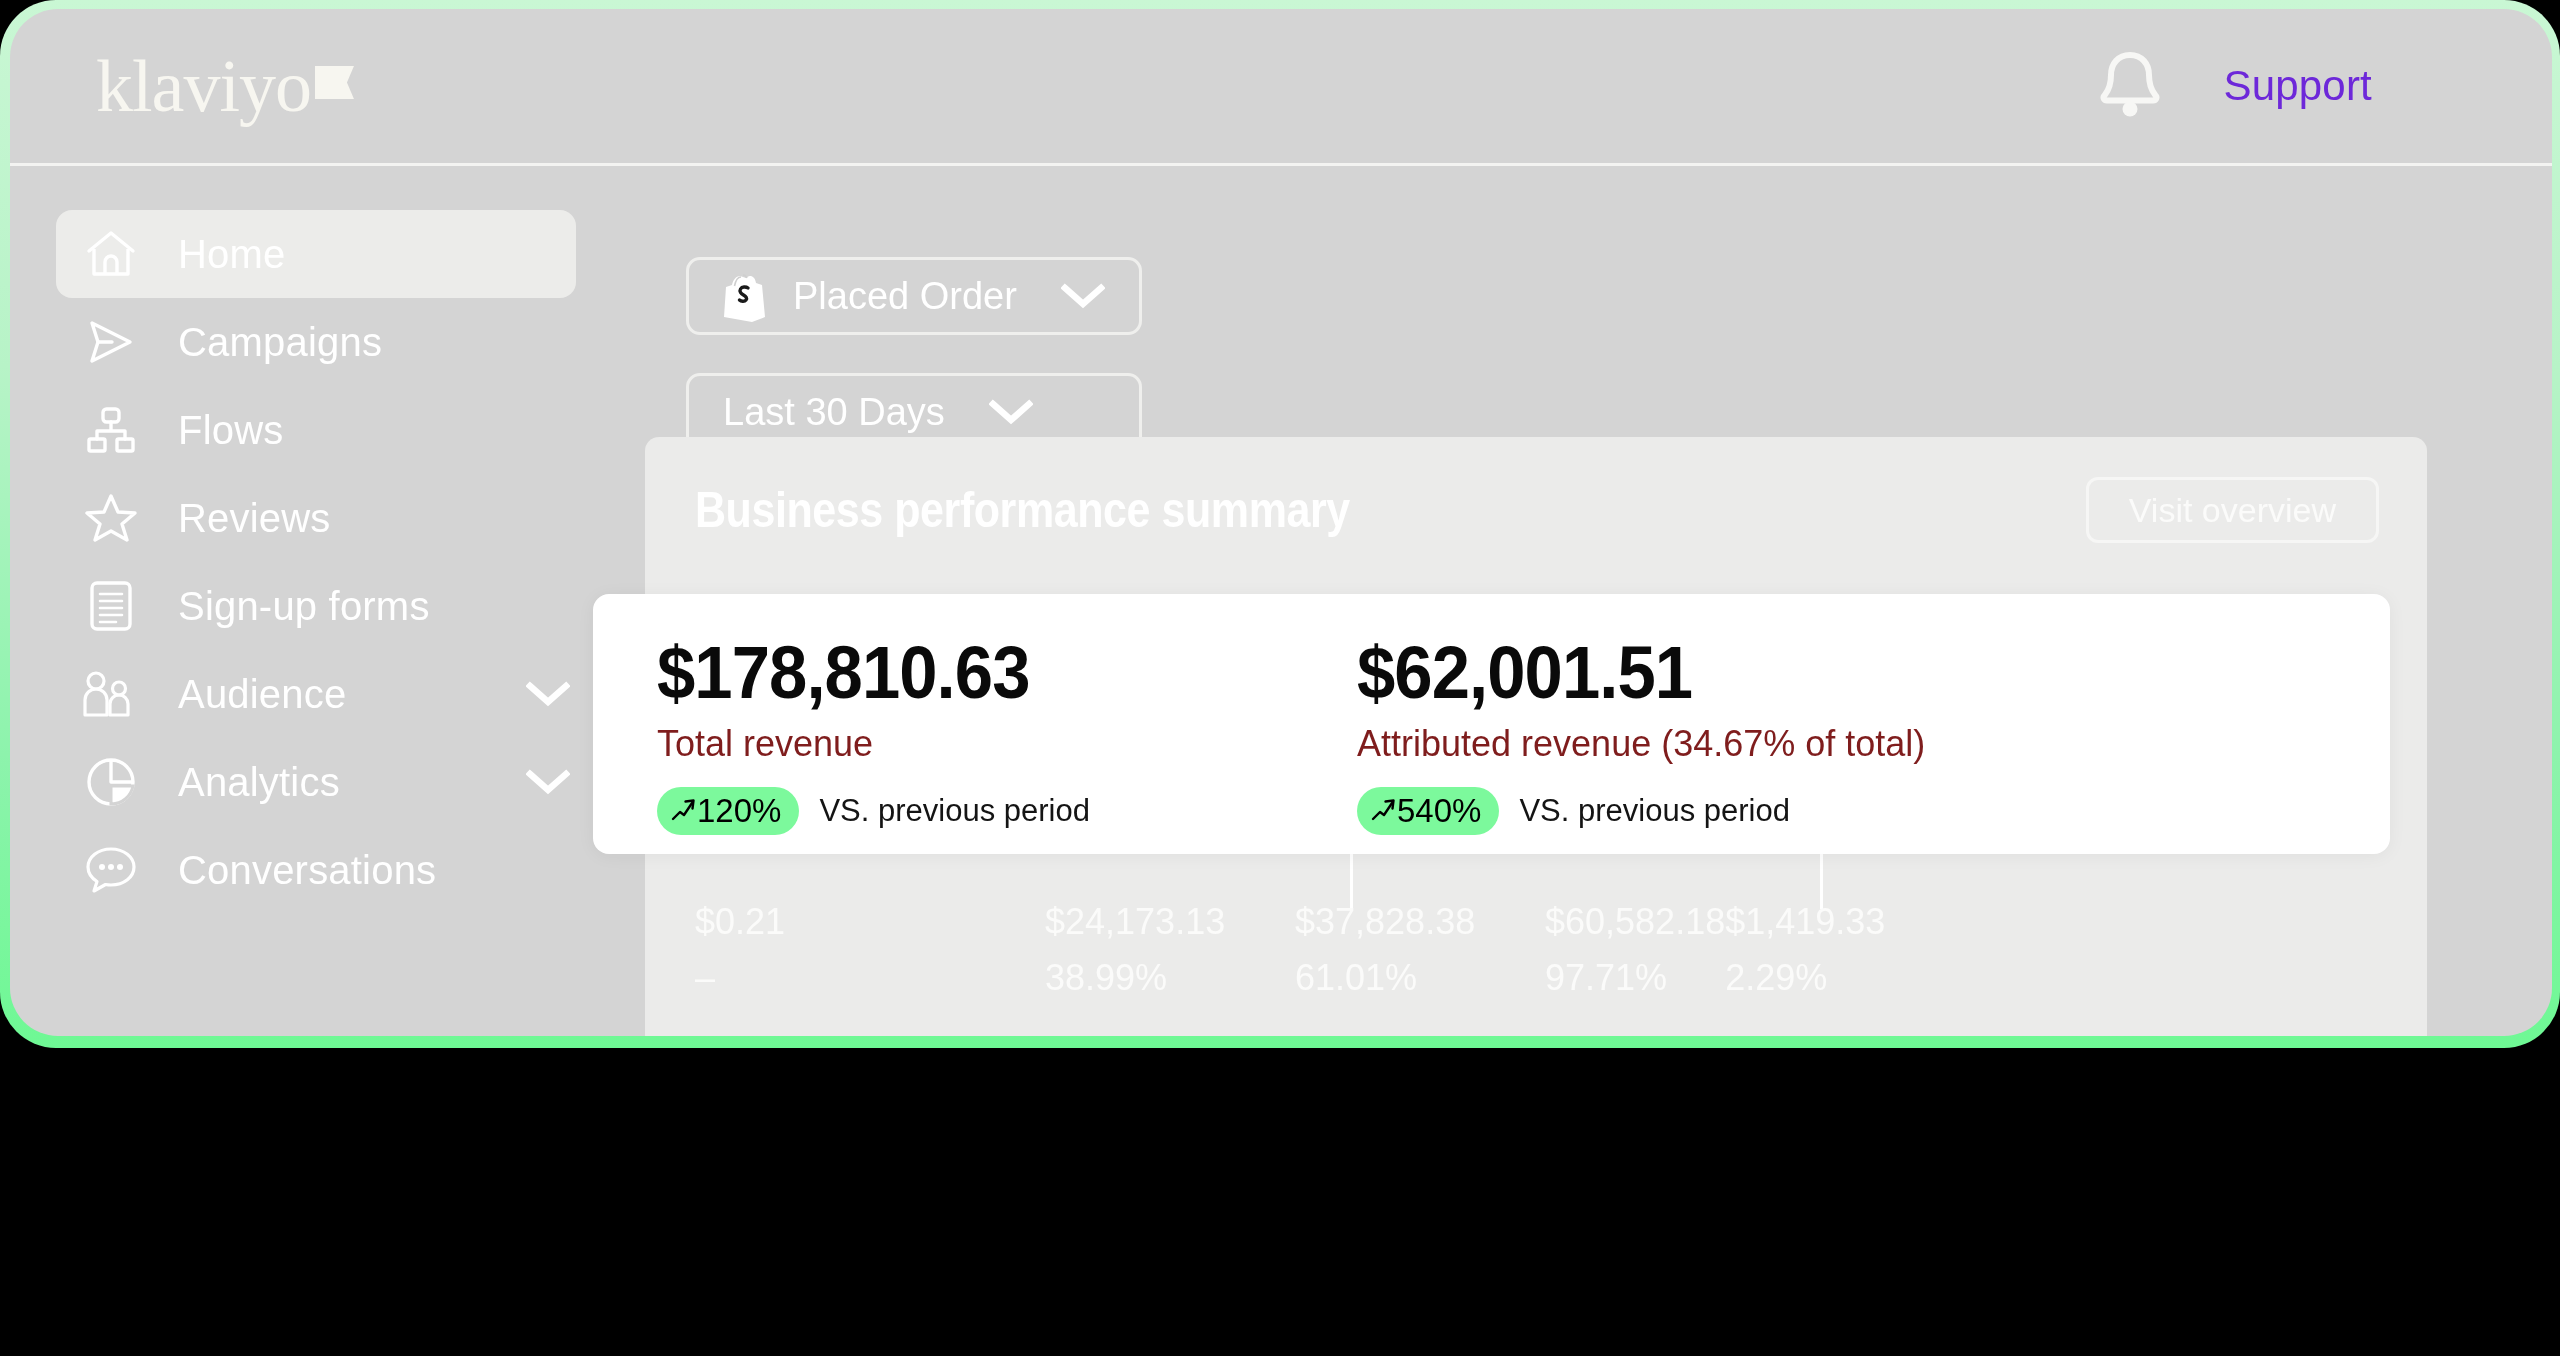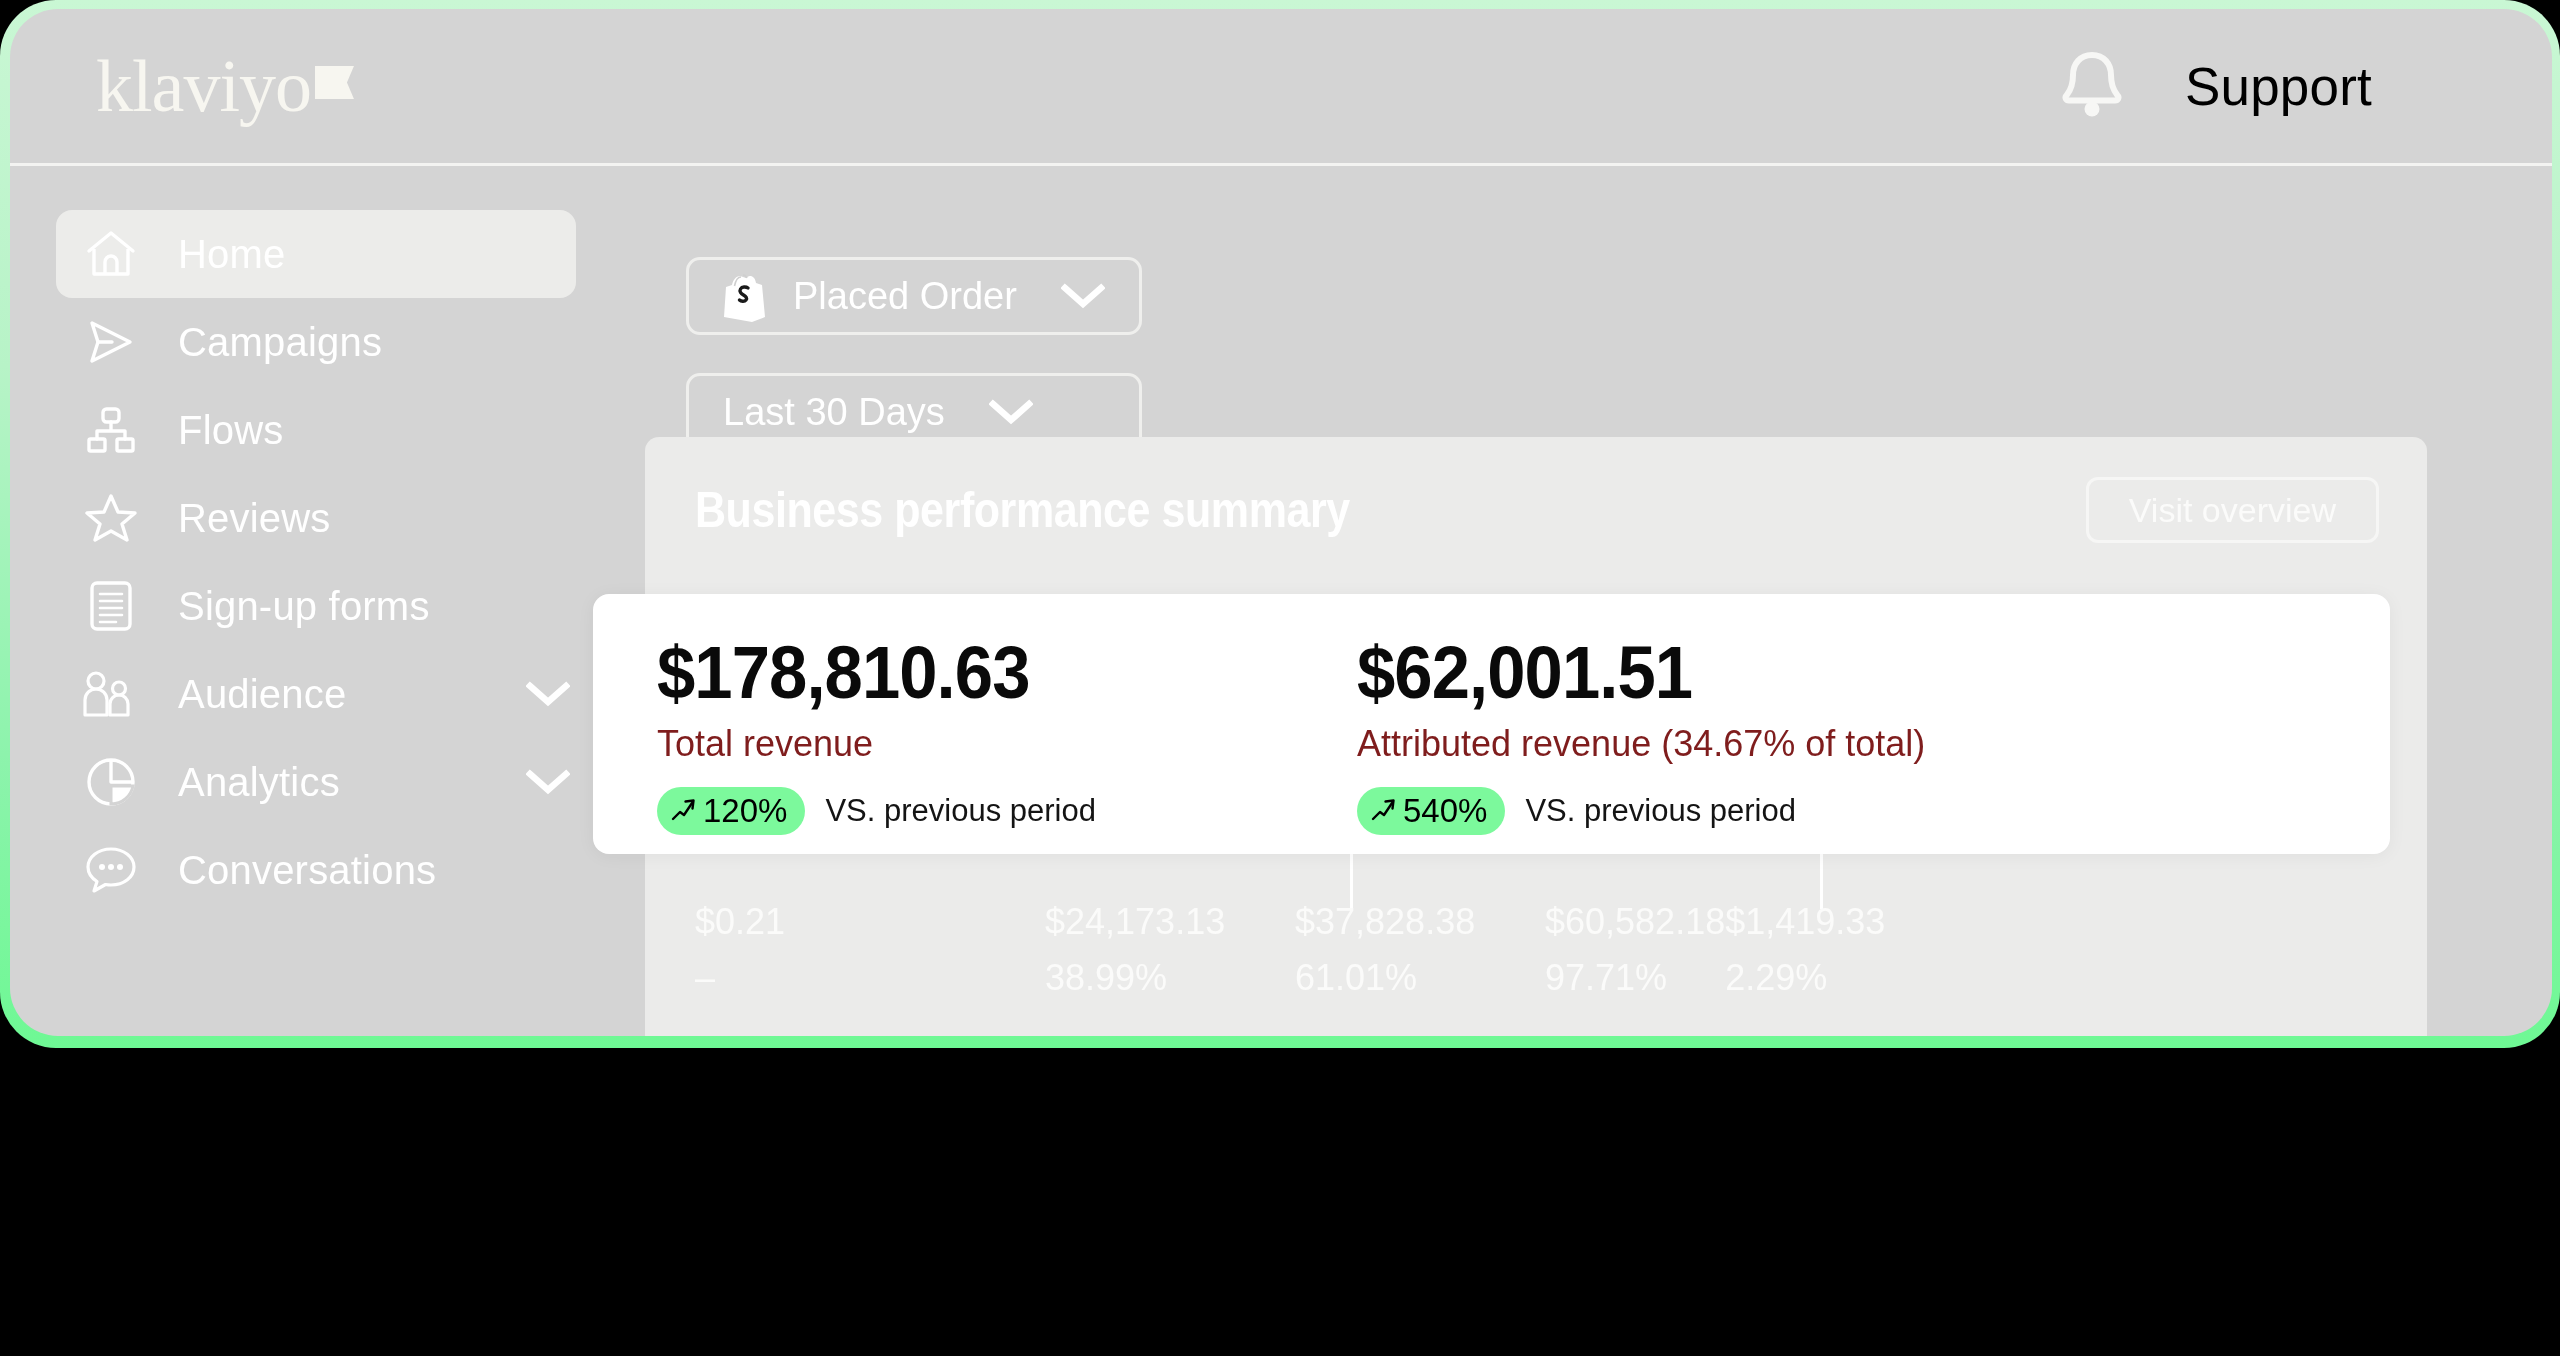--- a/index.html
+++ b/index.html
@@ -63,22 +63,22 @@
 
   #topbar-right {
     margin-left: auto;
     margin-right: 180px;
     display: flex;
     align-items: center;
     gap: 62px;
   }
   #bell-btn { display: flex; align-items: center; }
   #support-link {
-    font-size: 53px;
-    color: #000000;
+    font-size: 42px;
+    color: #6d28d9;
     letter-spacing: 0.2px;
   }
 
   
   #sidebar {
     position: absolute;
     left: 0; top: 157px;
     width: 620px; bottom: 0;
     padding-top: 44px;
   }
@@ -270,21 +270,21 @@
     white-space: nowrap;
   }
   .metric-foot {
     margin-top: 22px;
     display: flex;
     align-items: center;
   }
   .badge {
     display: inline-flex;
     align-items: center;
-    gap: 6px;
+    gap: 0;
     height: 48px;
     padding: 0 18px 0 14px;
     border-radius: 24px;
     background: #7cf99c;
     font-size: 33px;
     color: #000000;
     white-space: nowrap;
   }
   .badge-pct { line-height: 1; position: relative; top: -1px; }
   .metric-vs {

